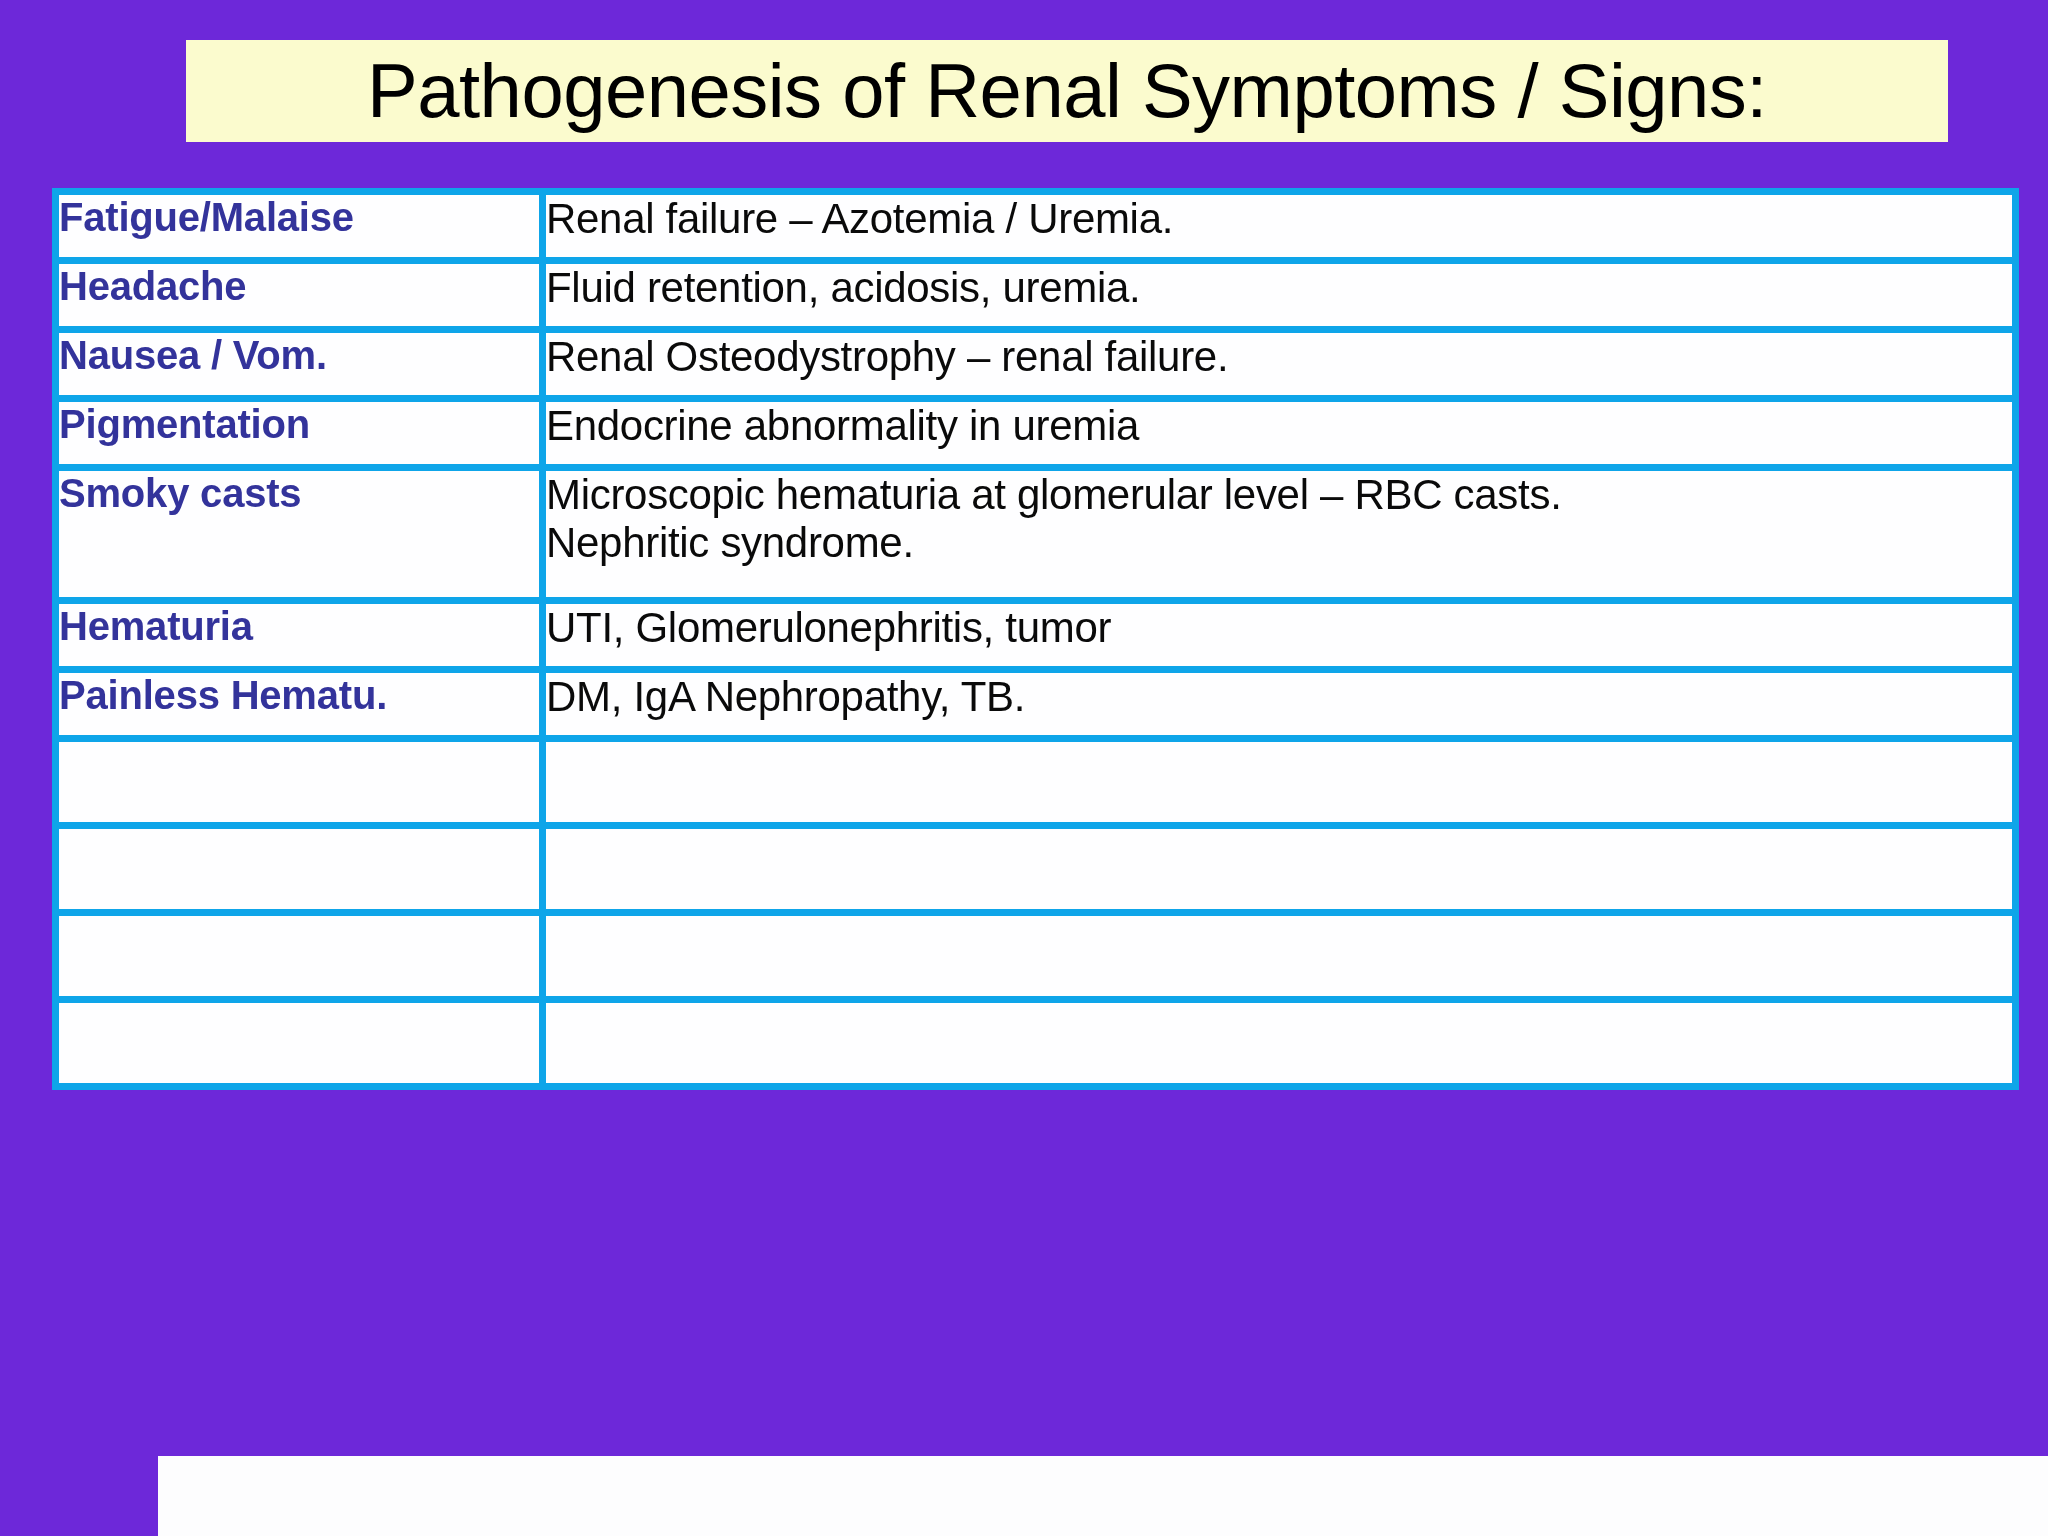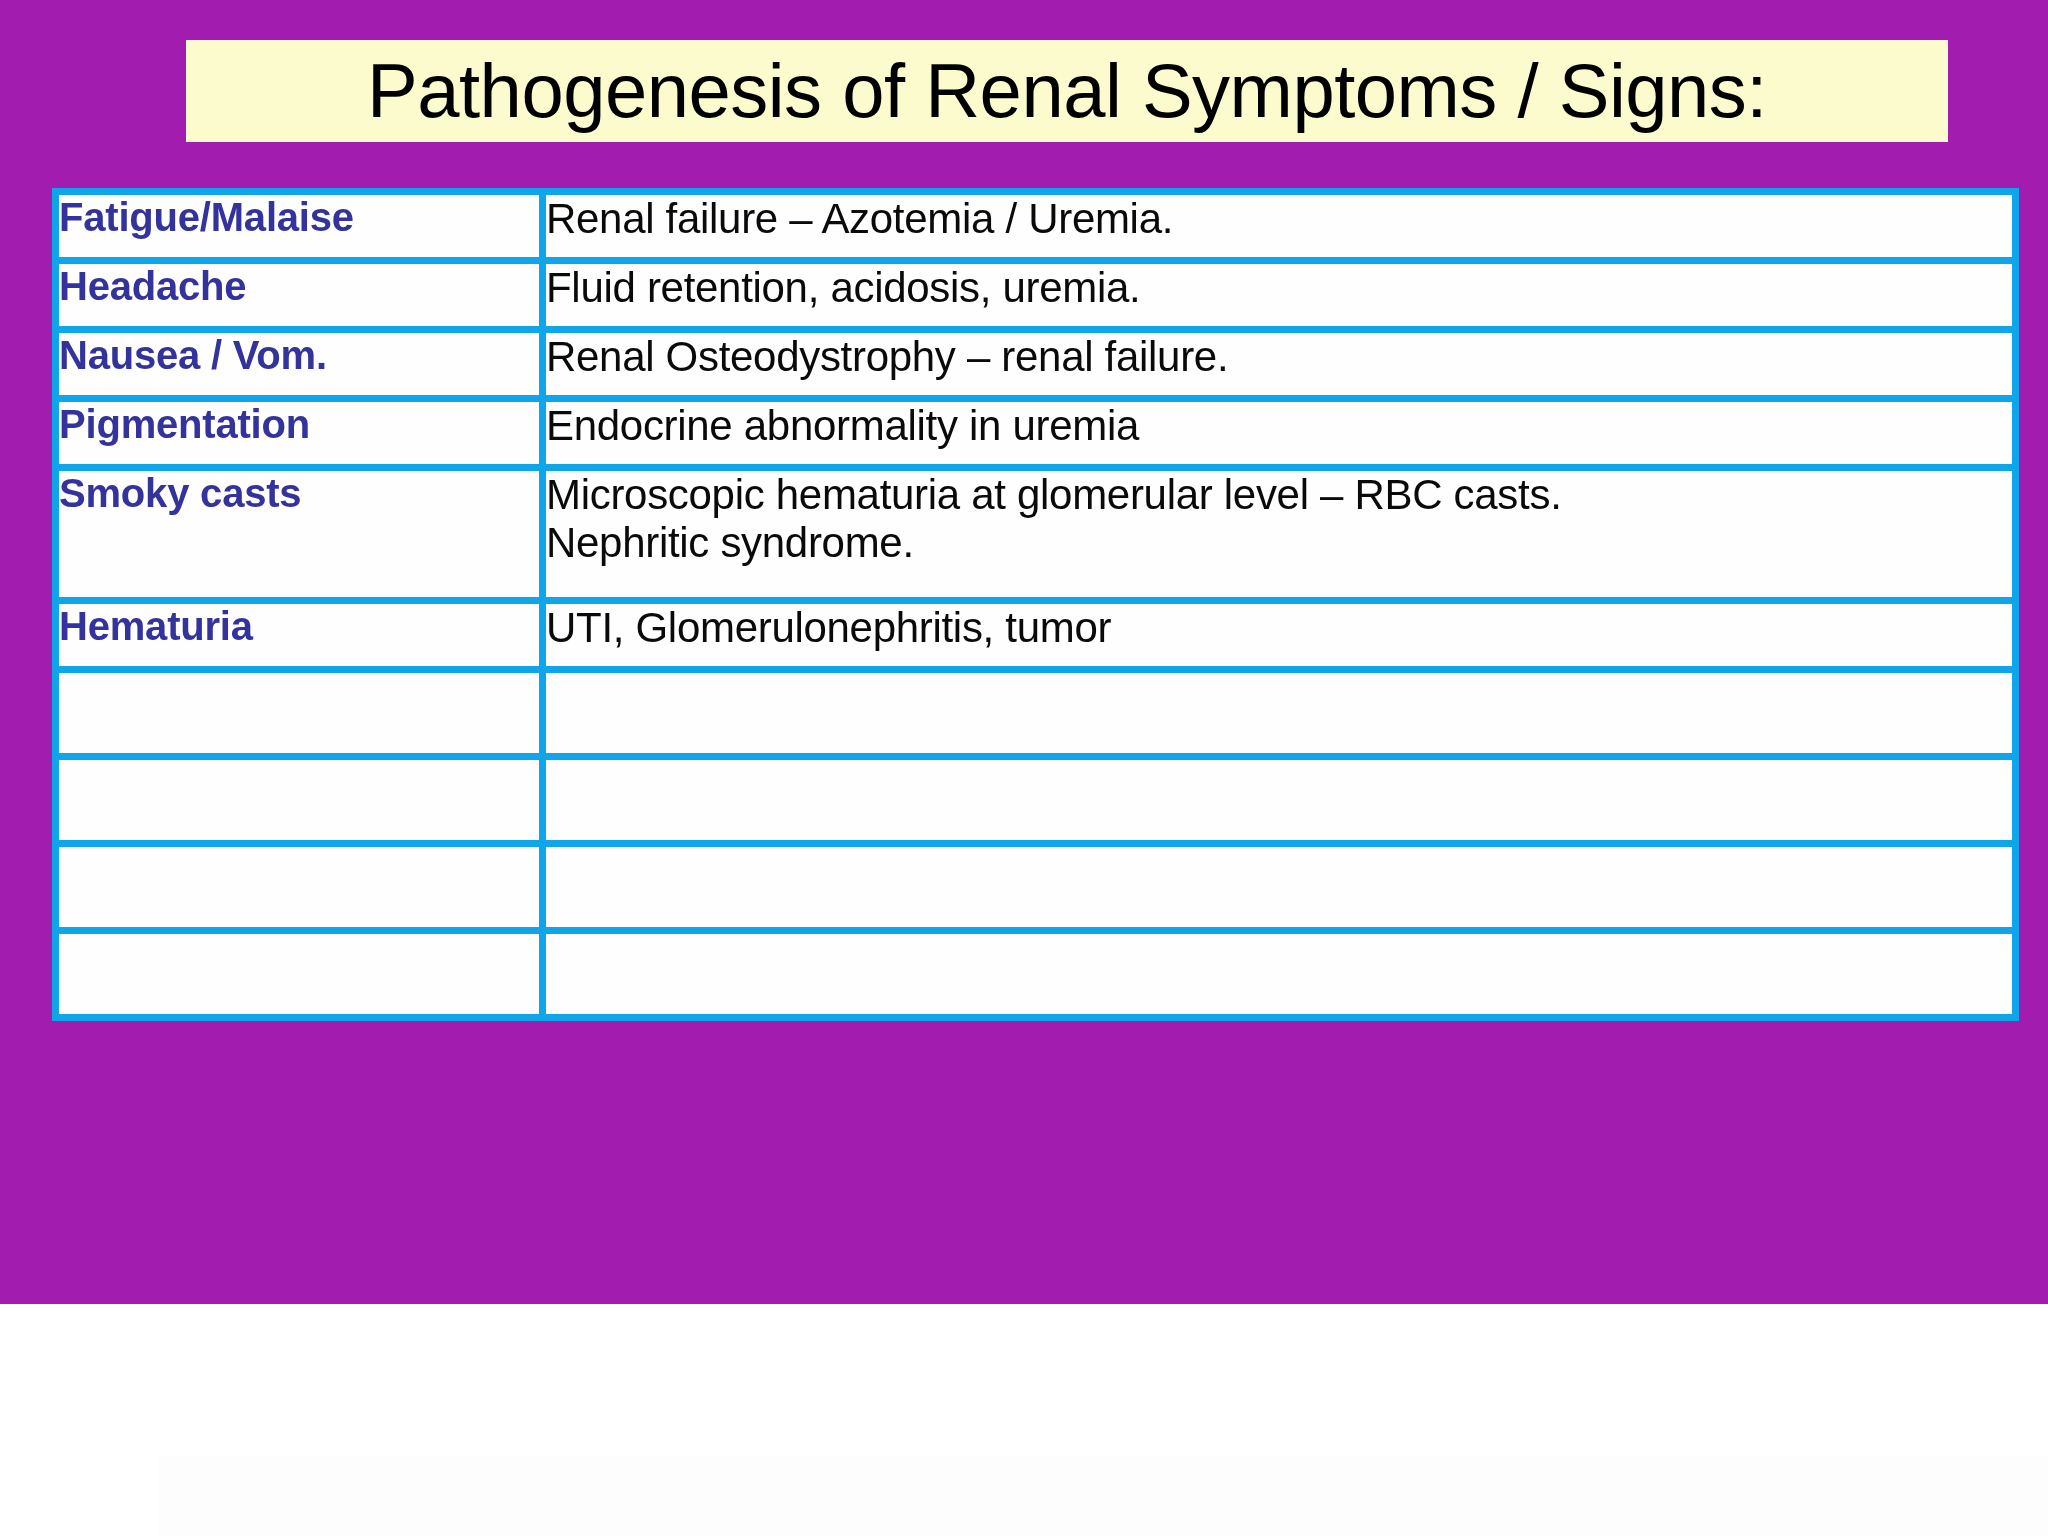--- a/index.html
+++ b/index.html
@@ -11,22 +11,22 @@
     width: 2048px;
     height: 1536px;
     overflow: hidden;
     font-family: "Liberation Sans", sans-serif;
     -webkit-font-smoothing: antialiased;
   }
 
   #slide {
     position: relative;
     width: 2048px;
-    height: 1304px;
-    background: #a21caf;
+    height: 1536px;
+    background: #6d28d9;
   }
 
   
   #title-banner {
     position: absolute;
     left: 186px;
     top: 40px;
     width: 1762px;
     height: 102px;
     background: #fbfbce;
@@ -131,20 +131,24 @@
           <td class="cell-cause"><span>Endocrine abnormality in uremia</span></td>
         </tr>
         <tr class="row-tall">
           <td class="cell-symptom">Smoky casts</td>
           <td class="cell-cause"><span>Microscopic hematuria at glomerular level – RBC casts.</span><span class="line2">Nephritic syndrome.</span></td>
         </tr>
         <tr class="row-normal">
           <td class="cell-symptom">Hematuria</td>
           <td class="cell-cause"><span>UTI, Glomerulonephritis, tumor</span></td>
         </tr>
+        <tr class="row-normal">
+          <td class="cell-symptom">Painless Hematu.</td>
+          <td class="cell-cause"><span>DM, IgA Nephropathy, TB.</span></td>
+        </tr>
         <tr class="row-empty">
           <td class="cell-symptom"></td>
           <td class="cell-cause"><span></span></td>
         </tr>
         <tr class="row-empty">
           <td class="cell-symptom"></td>
           <td class="cell-cause"><span></span></td>
         </tr>
         <tr class="row-empty">
           <td class="cell-symptom"></td>

